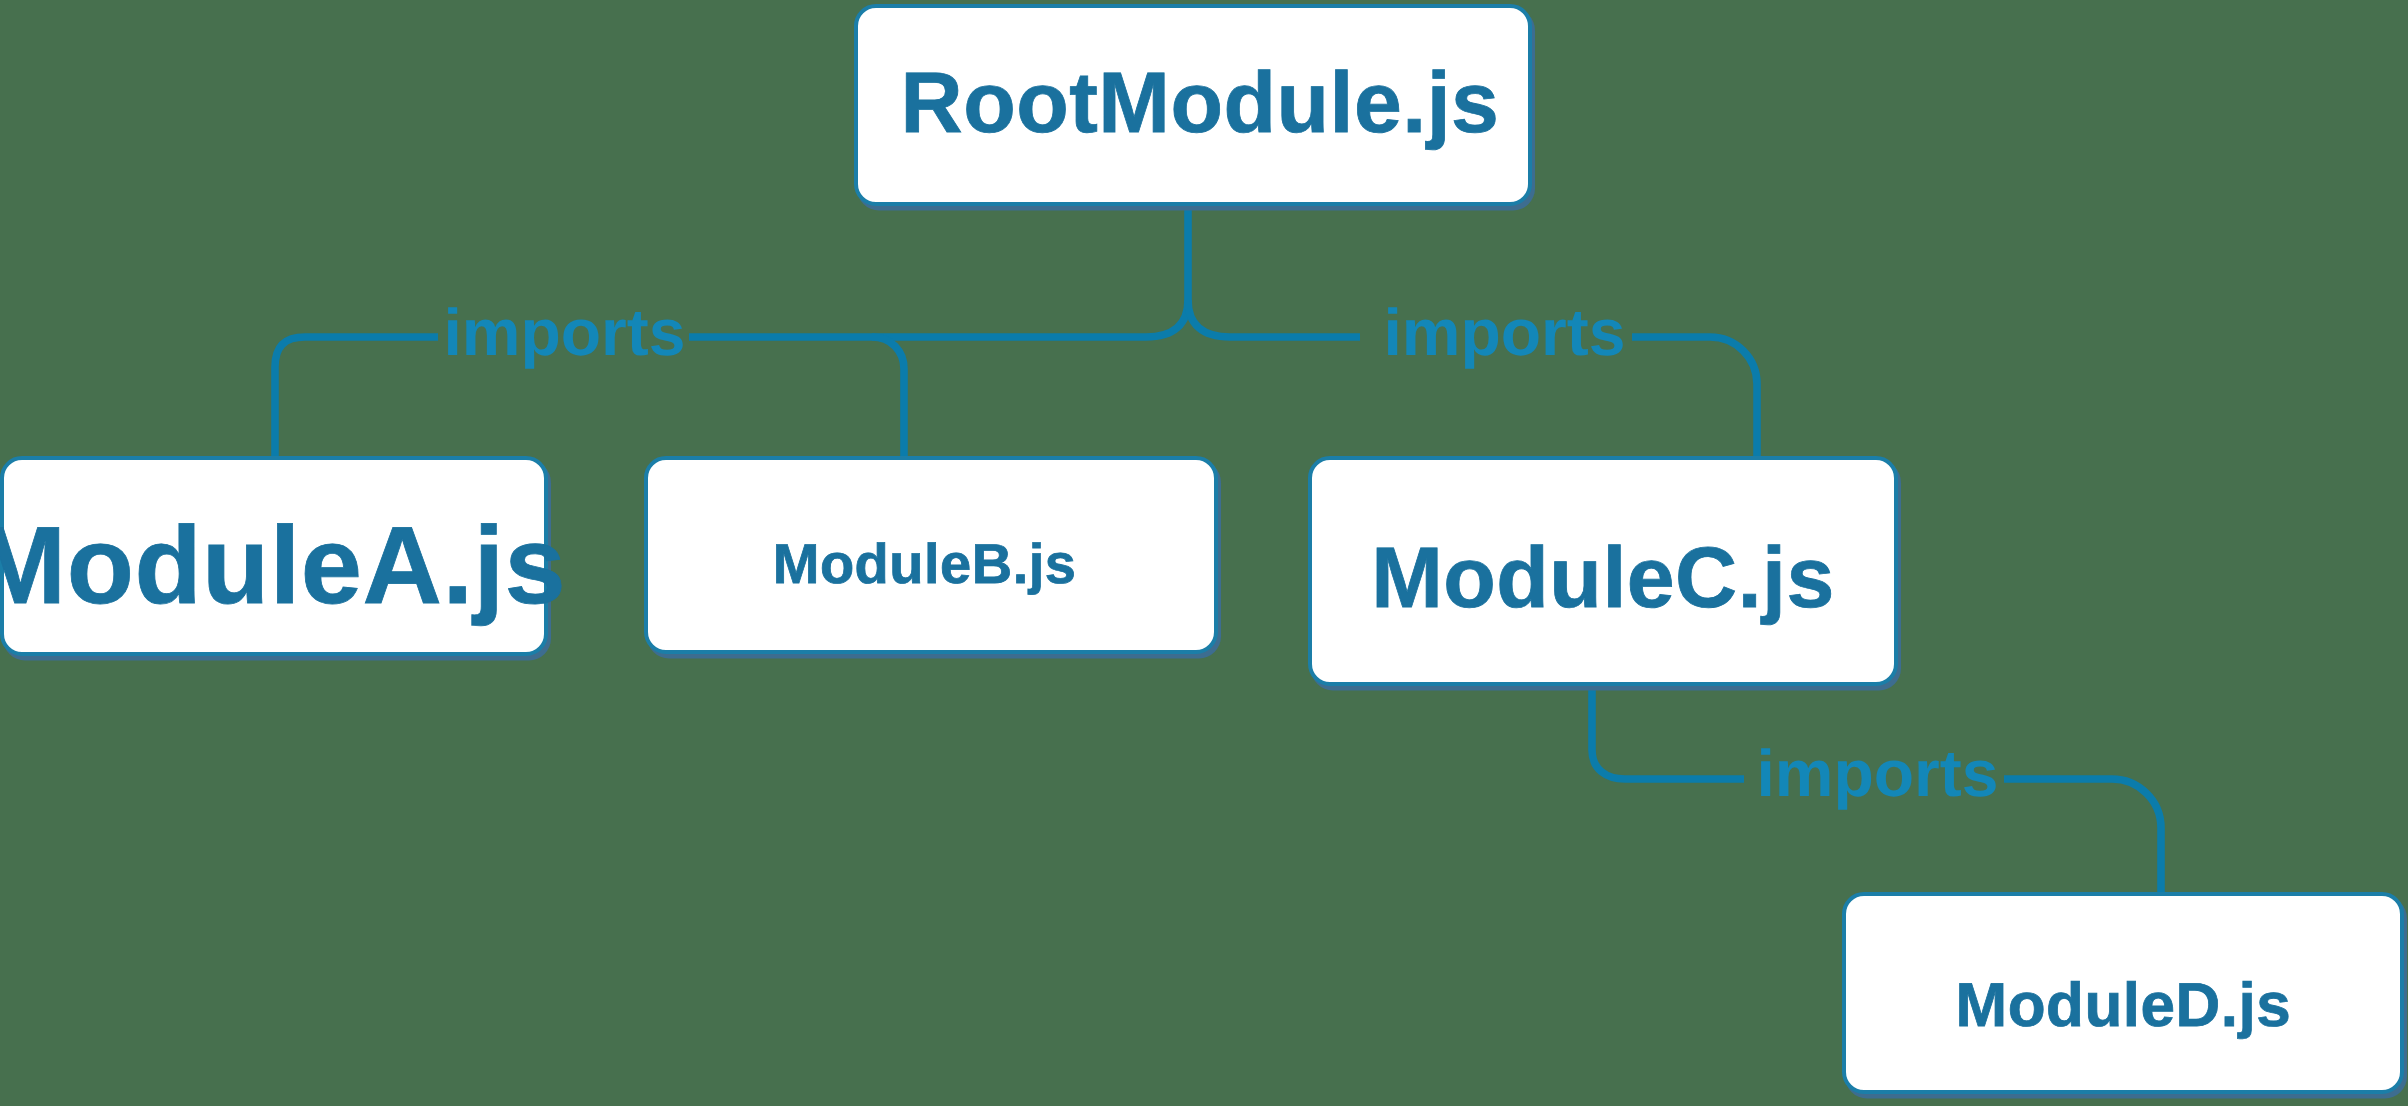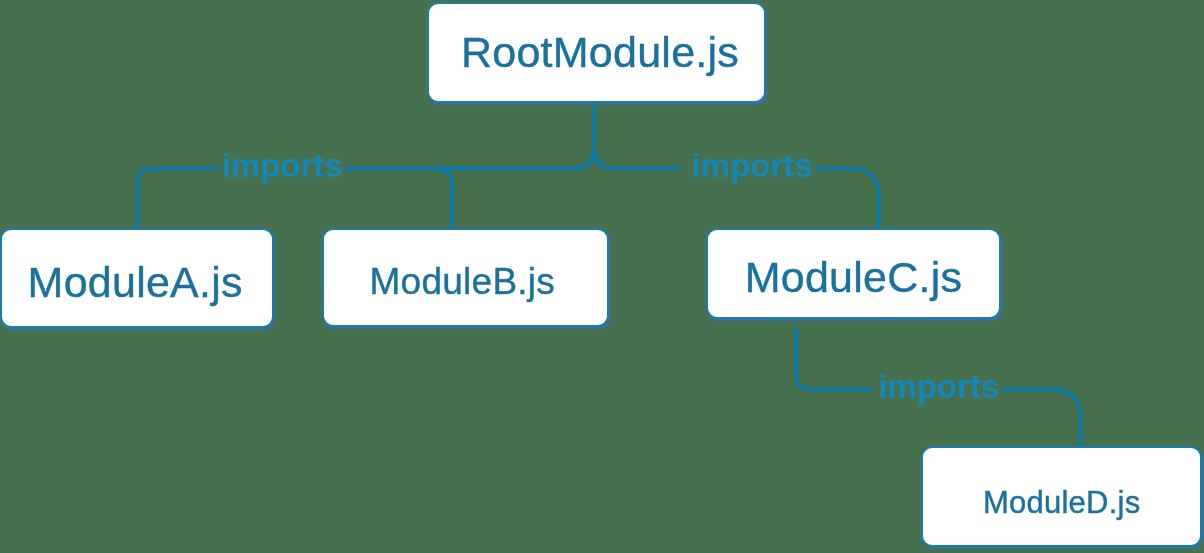--- a/index.html
+++ b/index.html
@@ -1,31 +1,31 @@
 <!DOCTYPE html>
 <html><head>
 <meta charset="utf-8">
 <style>
   html,body{margin:0;padding:0;}
   body{width:1204px;height:553px;background:#47704E;overflow:hidden;position:relative;
        font-family:"Liberation Sans", sans-serif;}
   .box{position:absolute;background:#ffffff;border:2px solid #1b7ea8;border-radius:11px;
        box-shadow:1.5px 2.2px 0 #3d6d90;display:flex;align-items:center;justify-content:center;
-       color:#1a719e;box-sizing:border-box;}
+       color:#1a719e;box-sizing:border-box;font-weight:bold;}
   .box span{display:block;}
   #root span{transform:translate(3.5px,0px);}
   #boxA span{transform:translate(-1.8px,4.4px);}
   #boxB span{transform:translate(-3.2px,4.4px);}
   #boxC span{transform:translate(0px,4.4px);}
   #boxD span{transform:translate(0.2px,6px);}
   #root{left:427px;top:2px;width:339px;height:101px;font-size:43px;letter-spacing:0.25px;}
   .box{-webkit-text-stroke:0.4px currentColor;}
-  #boxA{left:0px;top:228px;width:274px;height:100px;font-size:43px;letter-spacing:0.25px;}
-  #boxB{left:322px;top:228px;width:287px;height:99px;font-size:37px;letter-spacing:0.25px;}
-  #boxC{left:706px;top:228px;width:295px;height:91px;font-size:43px;letter-spacing:0.25px;}
+  #boxA{left:0px;top:228px;width:274px;height:100px;font-size:55px;letter-spacing:0.25px;}
+  #boxB{left:322px;top:228px;width:287px;height:99px;font-size:28px;letter-spacing:0.25px;}
+  #boxC{left:654px;top:228px;width:295px;height:115px;font-size:43px;letter-spacing:0.25px;}
   #boxD{left:921px;top:446px;width:281px;height:101px;font-size:31px;letter-spacing:0.25px;}
   svg{position:absolute;left:0;top:0;}
   .imp{font-family:"Liberation Sans", sans-serif;font-weight:bold;font-size:33px;
        fill:#1387b8;letter-spacing:0px;}
 </style>
 </head>
 <body>
 <svg width="1204" height="553" viewBox="0 0 1204 553" fill="none">
   <g stroke="#0b7cab" stroke-width="3.8" fill="none">
 

